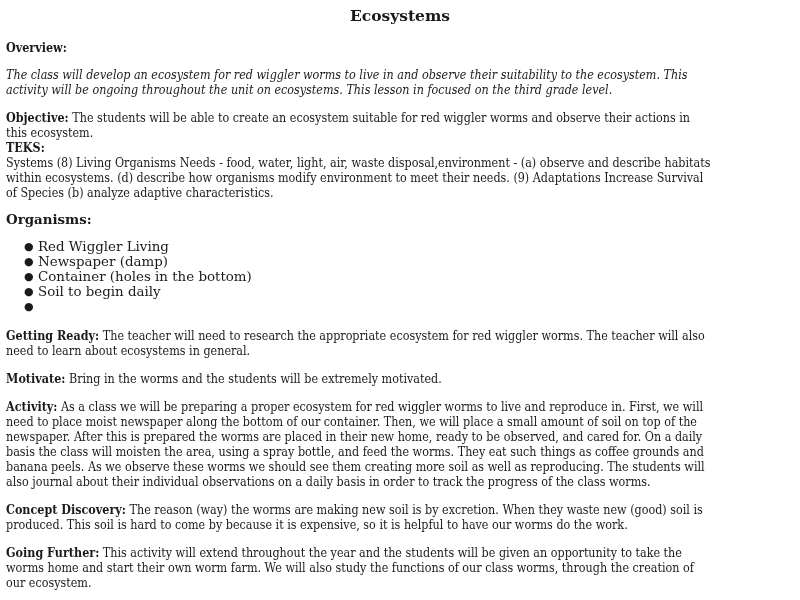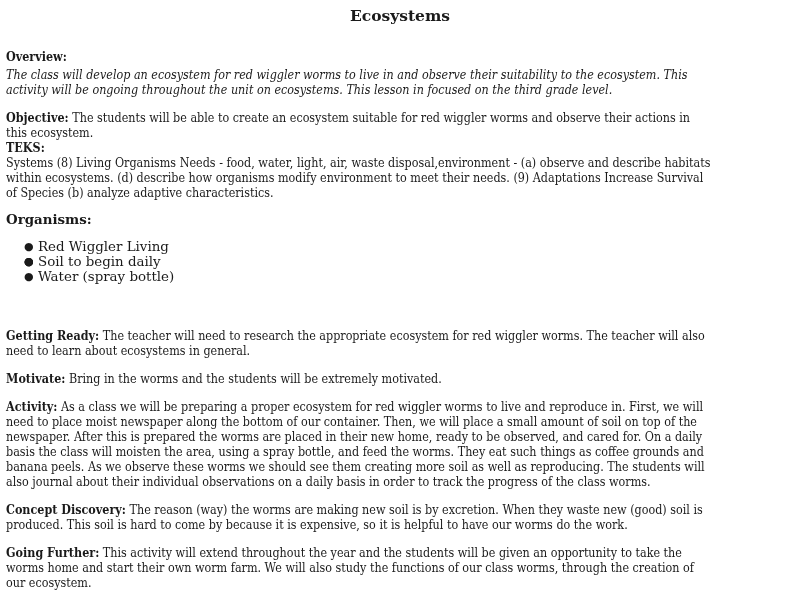--- a/index.html
+++ b/index.html
@@ -71,21 +71,21 @@
     font-size: 11px;
   }
 </style>
 </head>
 <body>
 
 <div class="page">
 
   <div class="title">Ecosystems</div>
 
-  <div class="block" style="top:40px;margin-top:9px;">
+  <div class="block" style="top:40px;">
     <span class="cond">
       <span class="line heading">Overview:</span>
     </span>
   </div>
   <div class="block" style="top:67px;font-style:italic;">
     <span class="cond">
       <span class="line">The class will develop an ecosystem for red wiggler worms to live in and observe their suitability to the ecosystem. This</span>
       <span class="line">activity will be ongoing throughout the unit on ecosystems. This lesson in focused on the third grade level.</span>
     </span>
   </div>
@@ -101,24 +101,24 @@
       <span class="line">within ecosystems. (d) describe how organisms modify environment to meet their needs. (9) Adaptations Increase Survival</span>
       <span class="line">of Species (b) analyze adaptive characteristics.</span>
     </span>
   </div>
 
   <div class="block" style="top:212px;">
     <span class="line heading">Organisms:</span>
   </div>
   <ul class="materials">
     <li><span class="bullet">●</span><span>Red Wiggler Living</span></li>
+    <li><span class="bullet">●</span><span>Newspaper (damp)</span></li>
+    <li><span class="bullet">●</span><span>Container (holes in the bottom)</span></li>
+    <li><span class="bullet">●</span><span>Soil to begin daily</span></li>
     <li><span class="bullet">●</span></li>
-    <li><span class="bullet">●</span></li>
-    <li><span class="bullet">●</span><span>Soil to begin daily</span></li>
-    <li><span class="bullet">●</span><span>Water (spray bottle)</span></li>
   </ul>
 
   <div class="block" style="top:328px;">
     <span class="cond">
       <span class="line">
         <b>Getting Ready:</b><span> The teacher will need to research the appropriate ecosystem for red wiggler worms. The teacher will also</span>
       </span>
       <span class="line">need to learn about ecosystems in general.</span>
     </span>
   </div>

